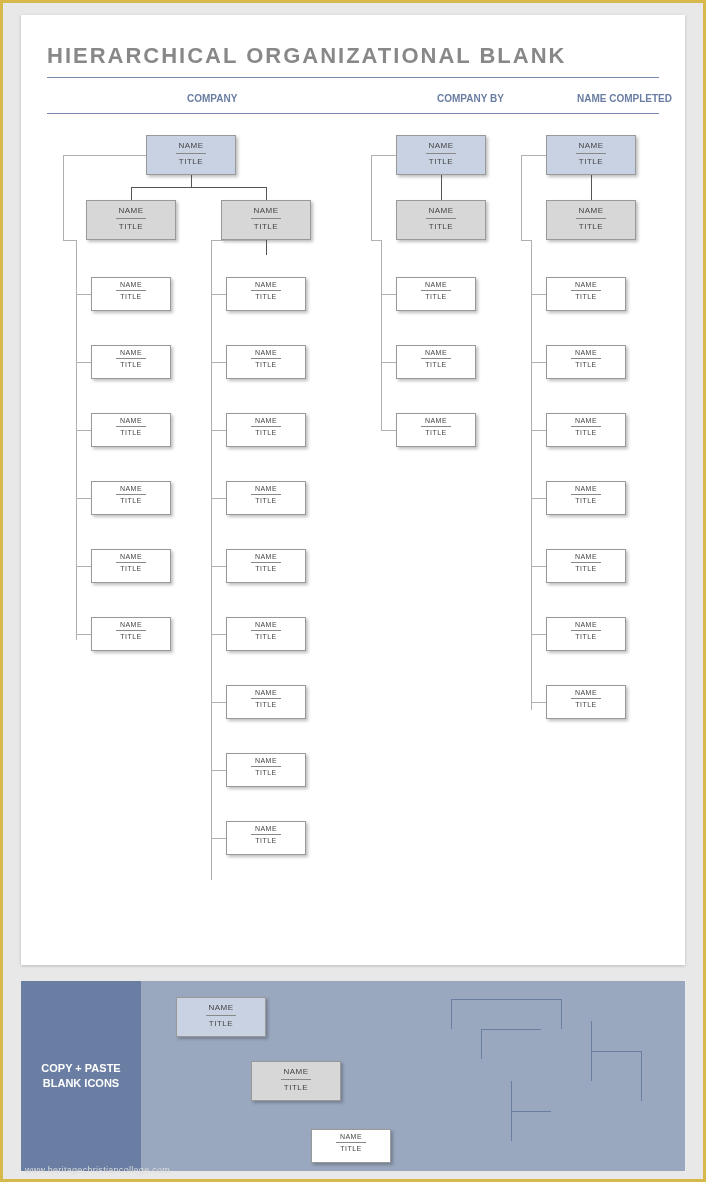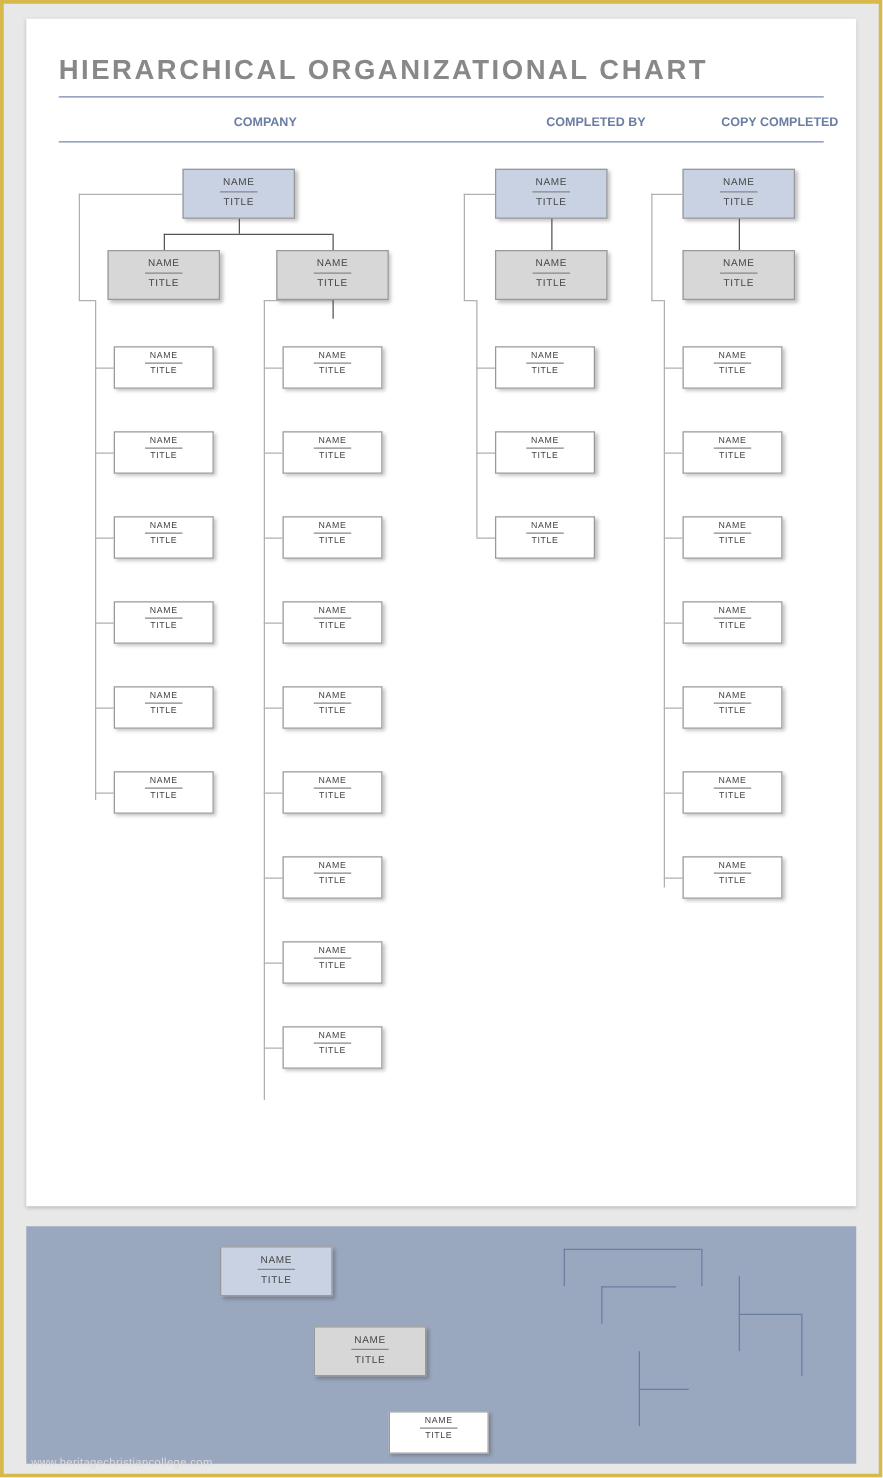--- a/index.html
+++ b/index.html
@@ -32,26 +32,26 @@
 .wm{position:absolute;left:22px;bottom:4px;font-size:9px;color:#dcdcdc;letter-spacing:.3px}
 
 
 .br{position:absolute;background:#6a7da2}
 </style>
 </head>
 <body>
 
 <div class="outer">
   <div class="page">
-    <div class="title">HIERARCHICAL ORGANIZATIONAL CHART</div>
+    <div class="title">HIERARCHICAL ORGANIZATIONAL BLANK</div>
     <div class="hr1"></div>
     <div class="hdrRow">
       <div class="hdr" style="left:150px">COMPANY</div>
-      <div class="hdr" style="left:400px">COMPLETED BY</div>
-      <div class="hdr" style="left:540px">COPY COMPLETED</div>
+      <div class="hdr" style="left:400px">COMPANY BY</div>
+      <div class="hdr" style="left:540px">NAME COMPLETED</div>
     </div>
     <div class="hr2"></div>
 
     <div class="node top" style="left:125px;top:120px">
         <div class="nm">NAME</div>
         <div class="dv"></div>
         <div class="tt">TITLE</div>
       </div>
     <div class="node top" style="left:375px;top:120px">
         <div class="nm">NAME</div>
@@ -260,20 +260,21 @@
       </div>
       <div class="lineGrey" style="left:510px;top:687px;width:15px;height:1px"></div>
   <div class="node small" style="left:525px;top:670px">
         <div class="nm">NAME</div>
         <div class="dv"></div>
         <div class="tt">TITLE</div>
       </div>
   </div>
 
   <div class="panel2">
+    <div class="side">COPY + PASTE BLANK ICONS</div>
 
     <div class="node top" style="left:155px;top:16px">
         <div class="nm">NAME</div>
         <div class="dv"></div>
         <div class="tt">TITLE</div>
       </div>
     <div class="node mgr" style="left:230px;top:80px">
         <div class="nm">NAME</div>
         <div class="dv"></div>
         <div class="tt">TITLE</div>

